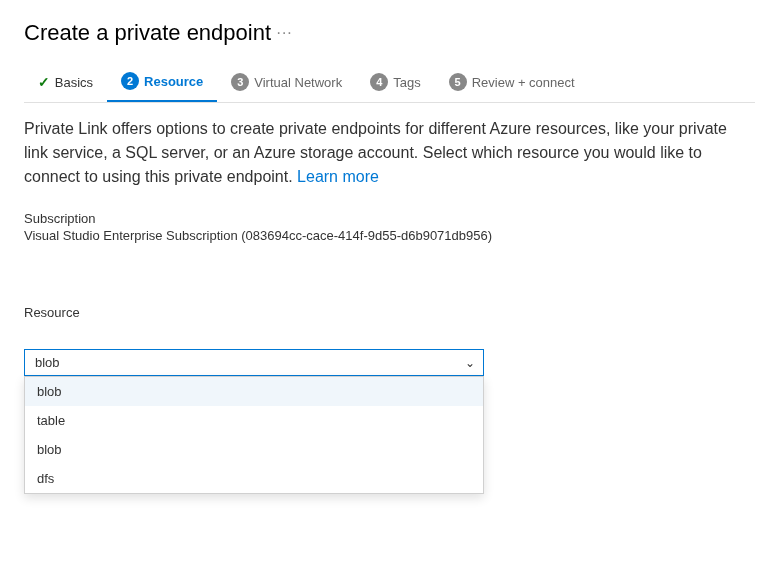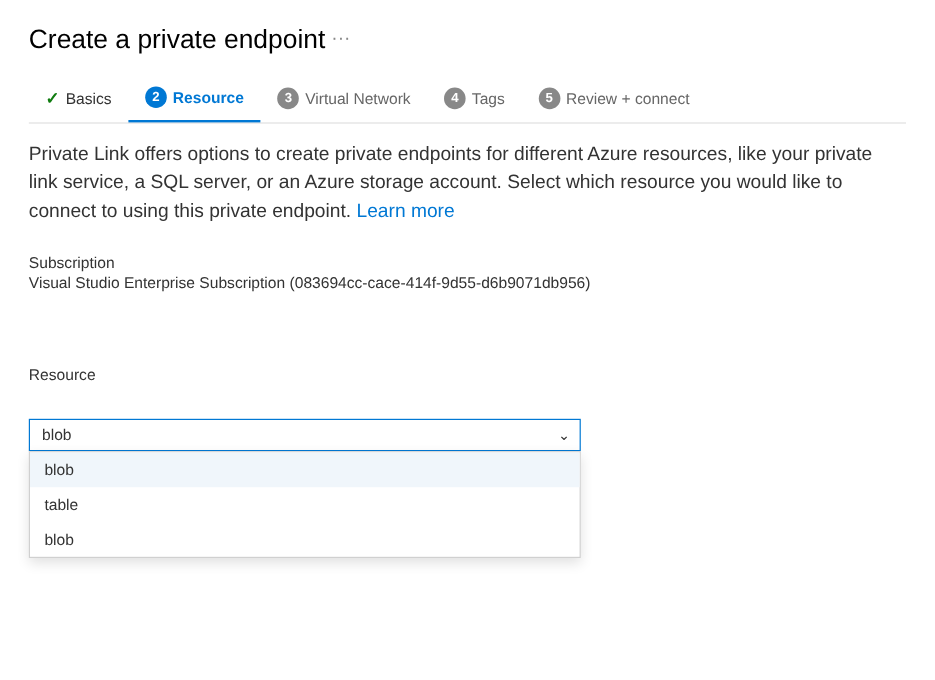--- a/index.html
+++ b/index.html
@@ -242,16 +242,17 @@
   <div class="form-value">
     <div class="dropdown-wrapper">
       <div class="dropdown-box">
         <span>blob</span>
         <span class="dropdown-arrow">⌄</span>
       </div>
       <div class="dropdown-menu">
         <div class="dropdown-item selected">blob</div>
         <div class="dropdown-item">table</div>
         <div class="dropdown-item">blob</div>
+        <div class="dropdown-item">dfs</div>
       </div>
     </div>
   </div>
 </div>
 
 </body></html>

